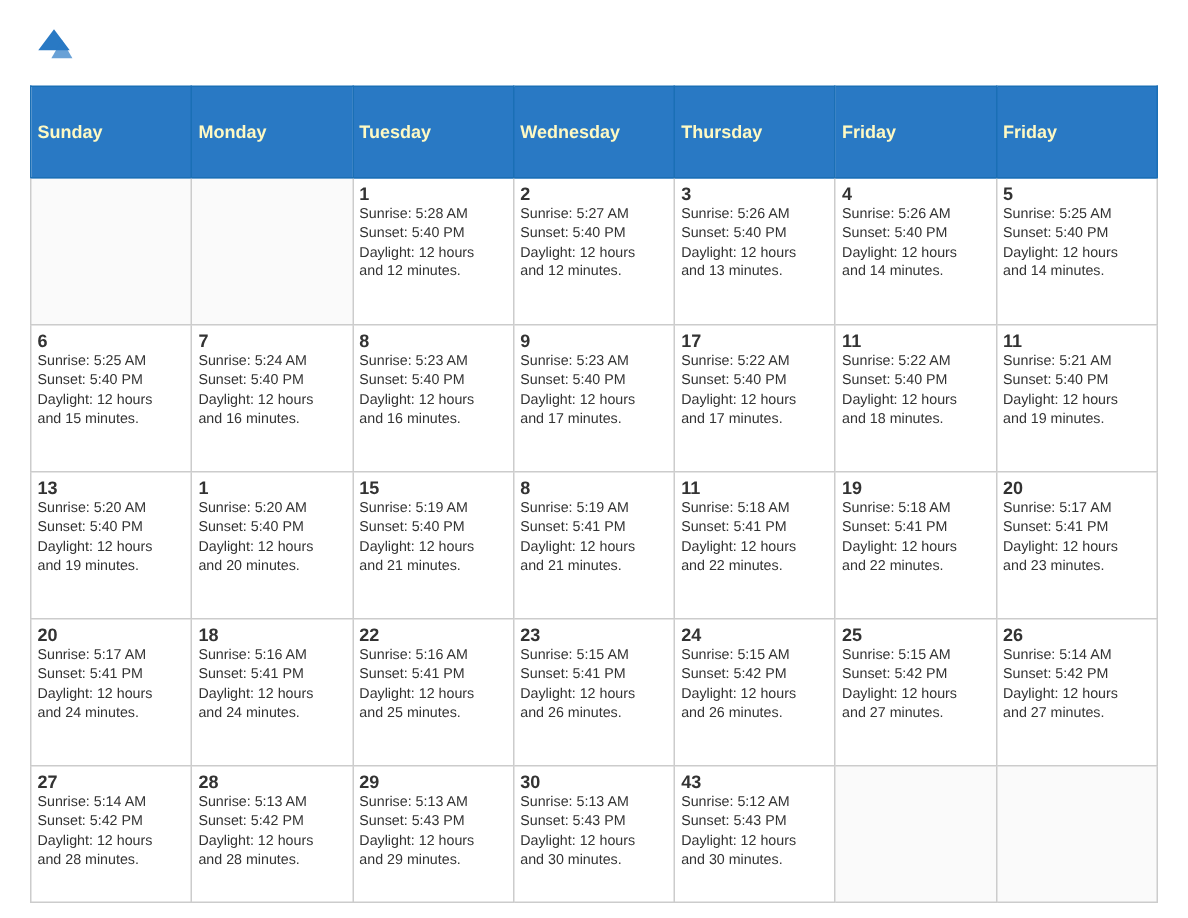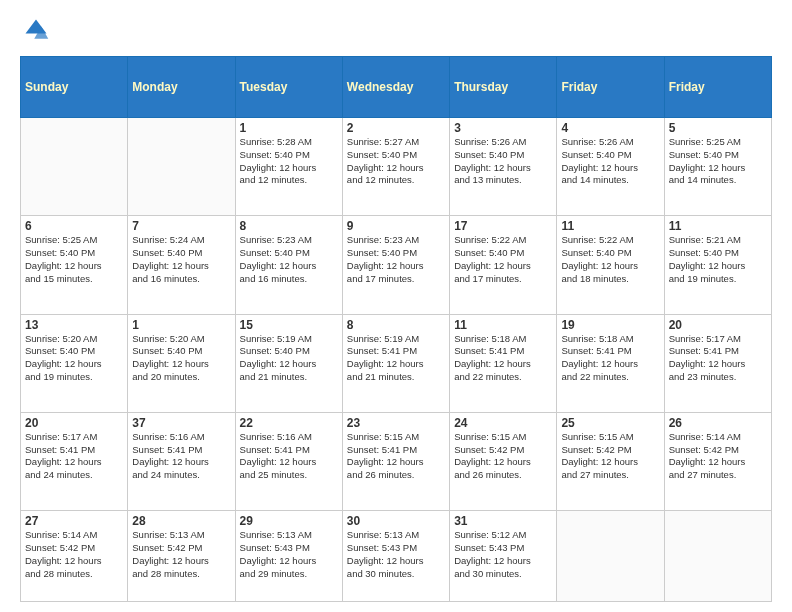--- a/index.html
+++ b/index.html
@@ -213,21 +213,21 @@
             <span class="day-num">20</span>
             <div class="day-info">Sunrise: 5:17 AM<br>Sunset: 5:41 PM<br>Daylight: 12 hours<br>and 23 minutes.</div>
           </td>
         </tr>
         <tr>
           <td>
             <span class="day-num">20</span>
             <div class="day-info">Sunrise: 5:17 AM<br>Sunset: 5:41 PM<br>Daylight: 12 hours<br>and 24 minutes.</div>
           </td>
           <td>
-            <span class="day-num">37</span>
+            <span class="day-num">18</span>
             <div class="day-info">Sunrise: 5:16 AM<br>Sunset: 5:41 PM<br>Daylight: 12 hours<br>and 24 minutes.</div>
           </td>
           <td>
             <span class="day-num">22</span>
             <div class="day-info">Sunrise: 5:16 AM<br>Sunset: 5:41 PM<br>Daylight: 12 hours<br>and 25 minutes.</div>
           </td>
           <td>
             <span class="day-num">23</span>
             <div class="day-info">Sunrise: 5:15 AM<br>Sunset: 5:41 PM<br>Daylight: 12 hours<br>and 26 minutes.</div>
           </td>
@@ -255,21 +255,21 @@
           </td>
           <td>
             <span class="day-num">29</span>
             <div class="day-info">Sunrise: 5:13 AM<br>Sunset: 5:43 PM<br>Daylight: 12 hours<br>and 29 minutes.</div>
           </td>
           <td>
             <span class="day-num">30</span>
             <div class="day-info">Sunrise: 5:13 AM<br>Sunset: 5:43 PM<br>Daylight: 12 hours<br>and 30 minutes.</div>
           </td>
           <td>
-            <span class="day-num">31</span>
+            <span class="day-num">43</span>
             <div class="day-info">Sunrise: 5:12 AM<br>Sunset: 5:43 PM<br>Daylight: 12 hours<br>and 30 minutes.</div>
           </td>
           <td class="empty"></td>
           <td class="empty"></td>
         </tr>
       </tbody>
   </table>
 </div>
 
 </body></html>

